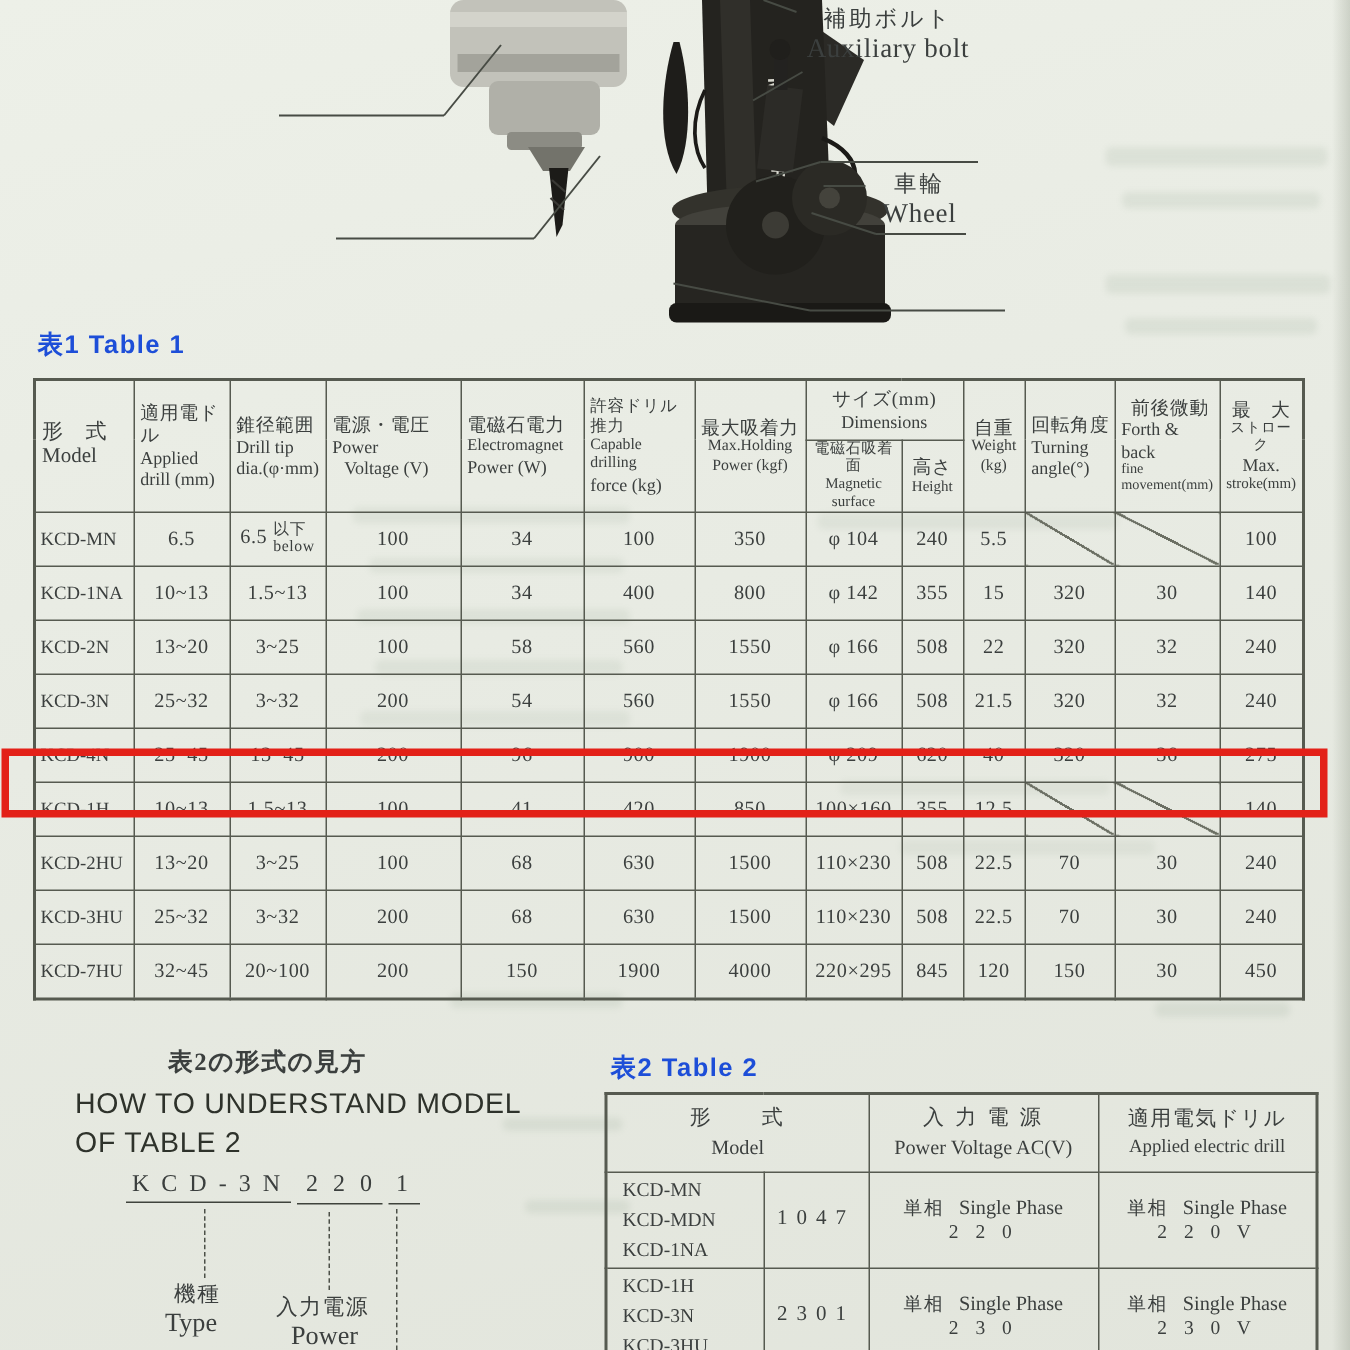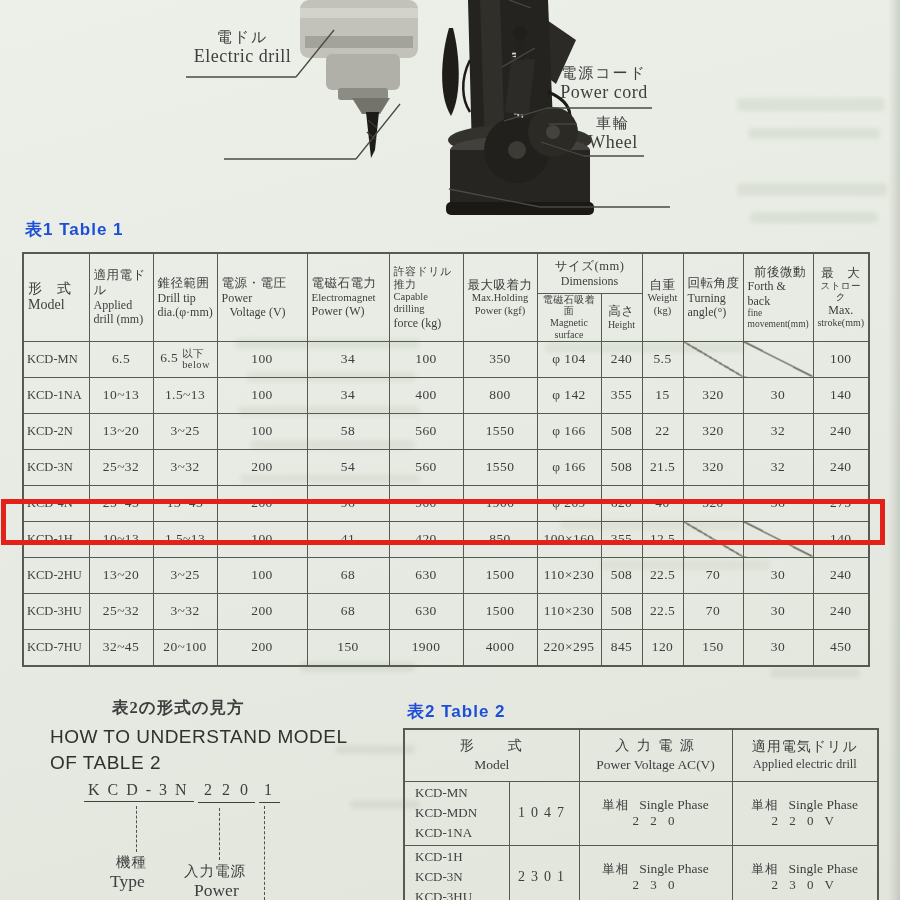--- a/index.html
+++ b/index.html
@@ -136,27 +136,23 @@
       <line x1="531" y1="8" x2="509" y2="0"></line>
     <line x1="547" y1="108" x2="652" y2="108"></line>
       <line x1="547" y1="108" x2="504" y2="121"></line>
     <line x1="549" y1="124" x2="577" y2="124"></line>
     <line x1="584" y1="156" x2="644" y2="156"></line>
       <line x1="584" y1="156" x2="541" y2="142"></line>
     <line x1="540" y1="207" x2="670" y2="207"></line>
       <line x1="540" y1="207" x2="449" y2="189"></line>
   </svg>
 
-  <div class="plabel" style="left:180px;top:28px;width:125px">
-    <span class="jp">電ドル</span>
-    <span class="en">Electric drill</span>
-  </div>
-  <div class="plabel" style="left:548px;top:64px;width:112px">
-    <span class="jp">電源コード</span>
-    <span class="en">Power cord</span>
+  <div class="plabel" style="left:528px;top:4px;width:128px">
+    <span class="jp">補助ボルト</span>
+    <span class="en">Auxiliary bolt</span>
   </div>
   <div class="plabel" style="left:578px;top:114px;width:70px">
     <span class="jp">車輪</span>
     <span class="en">Wheel</span>
   </div>
 
   <div class="tbl-title" style="left:25px;top:218px">
     <span>表1</span>
     <span>Table 1</span>
   </div>

